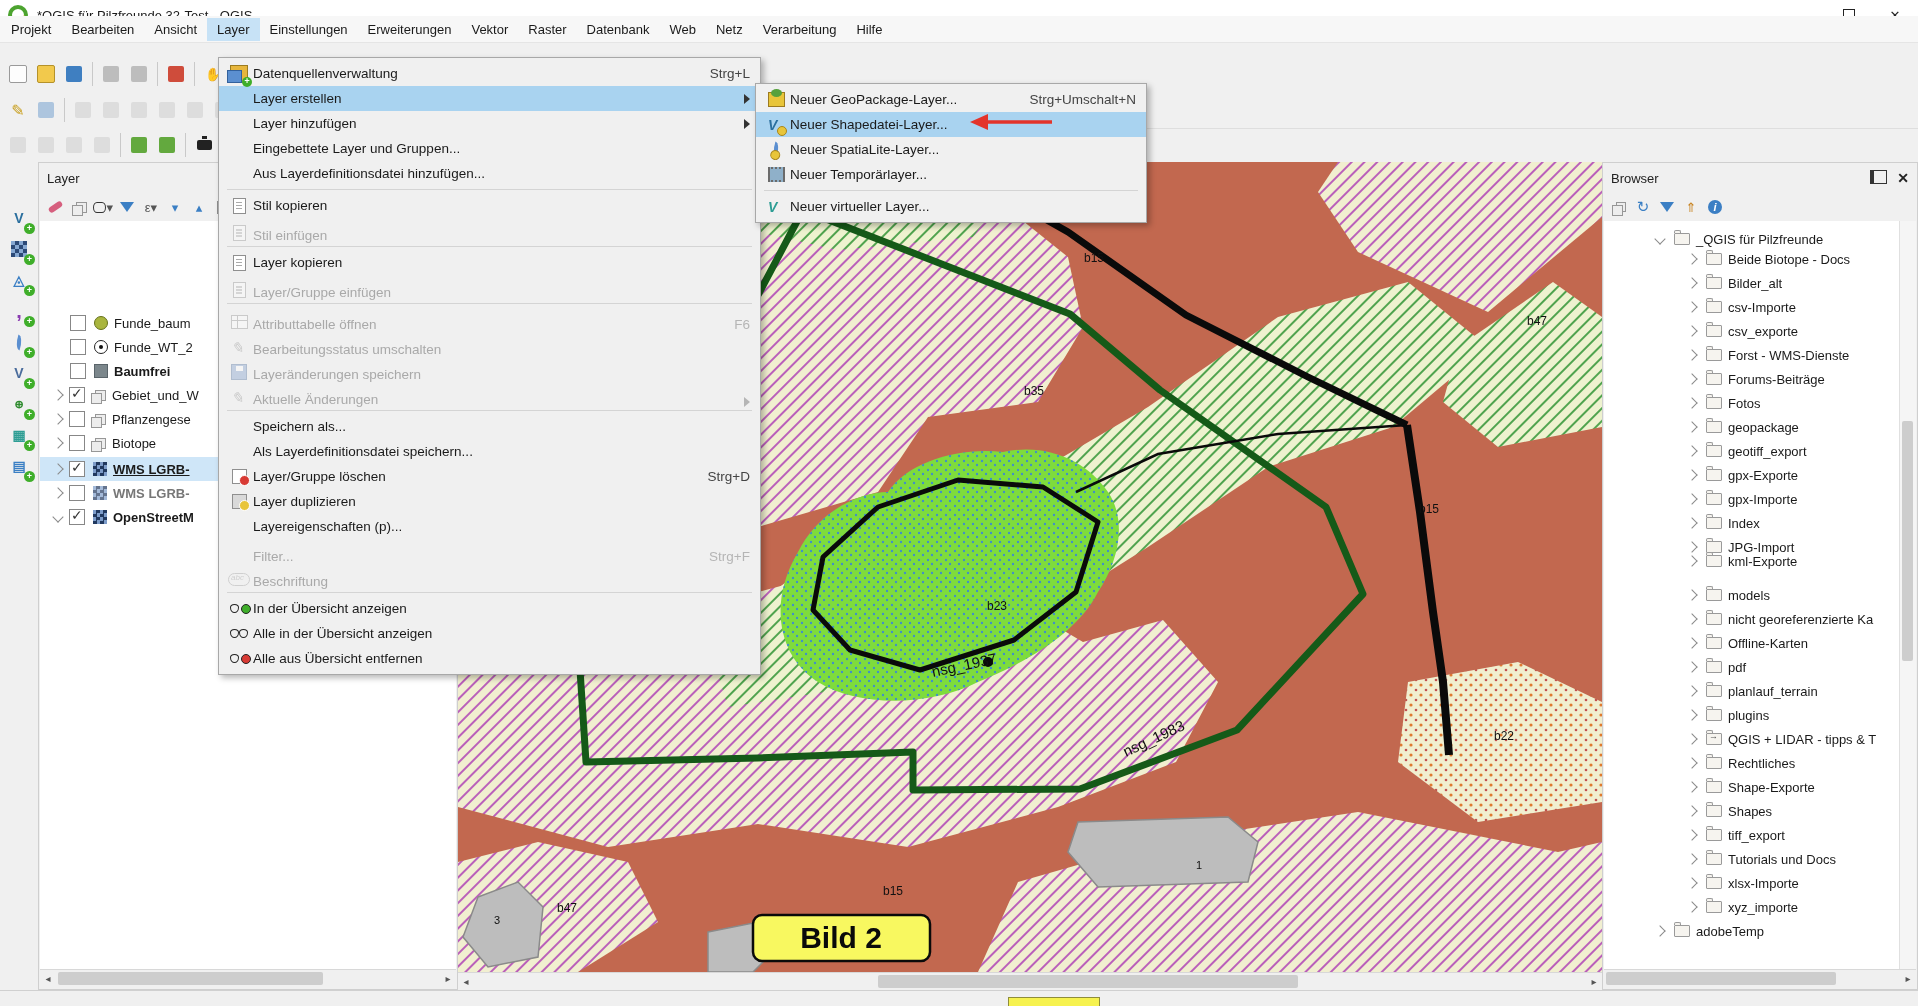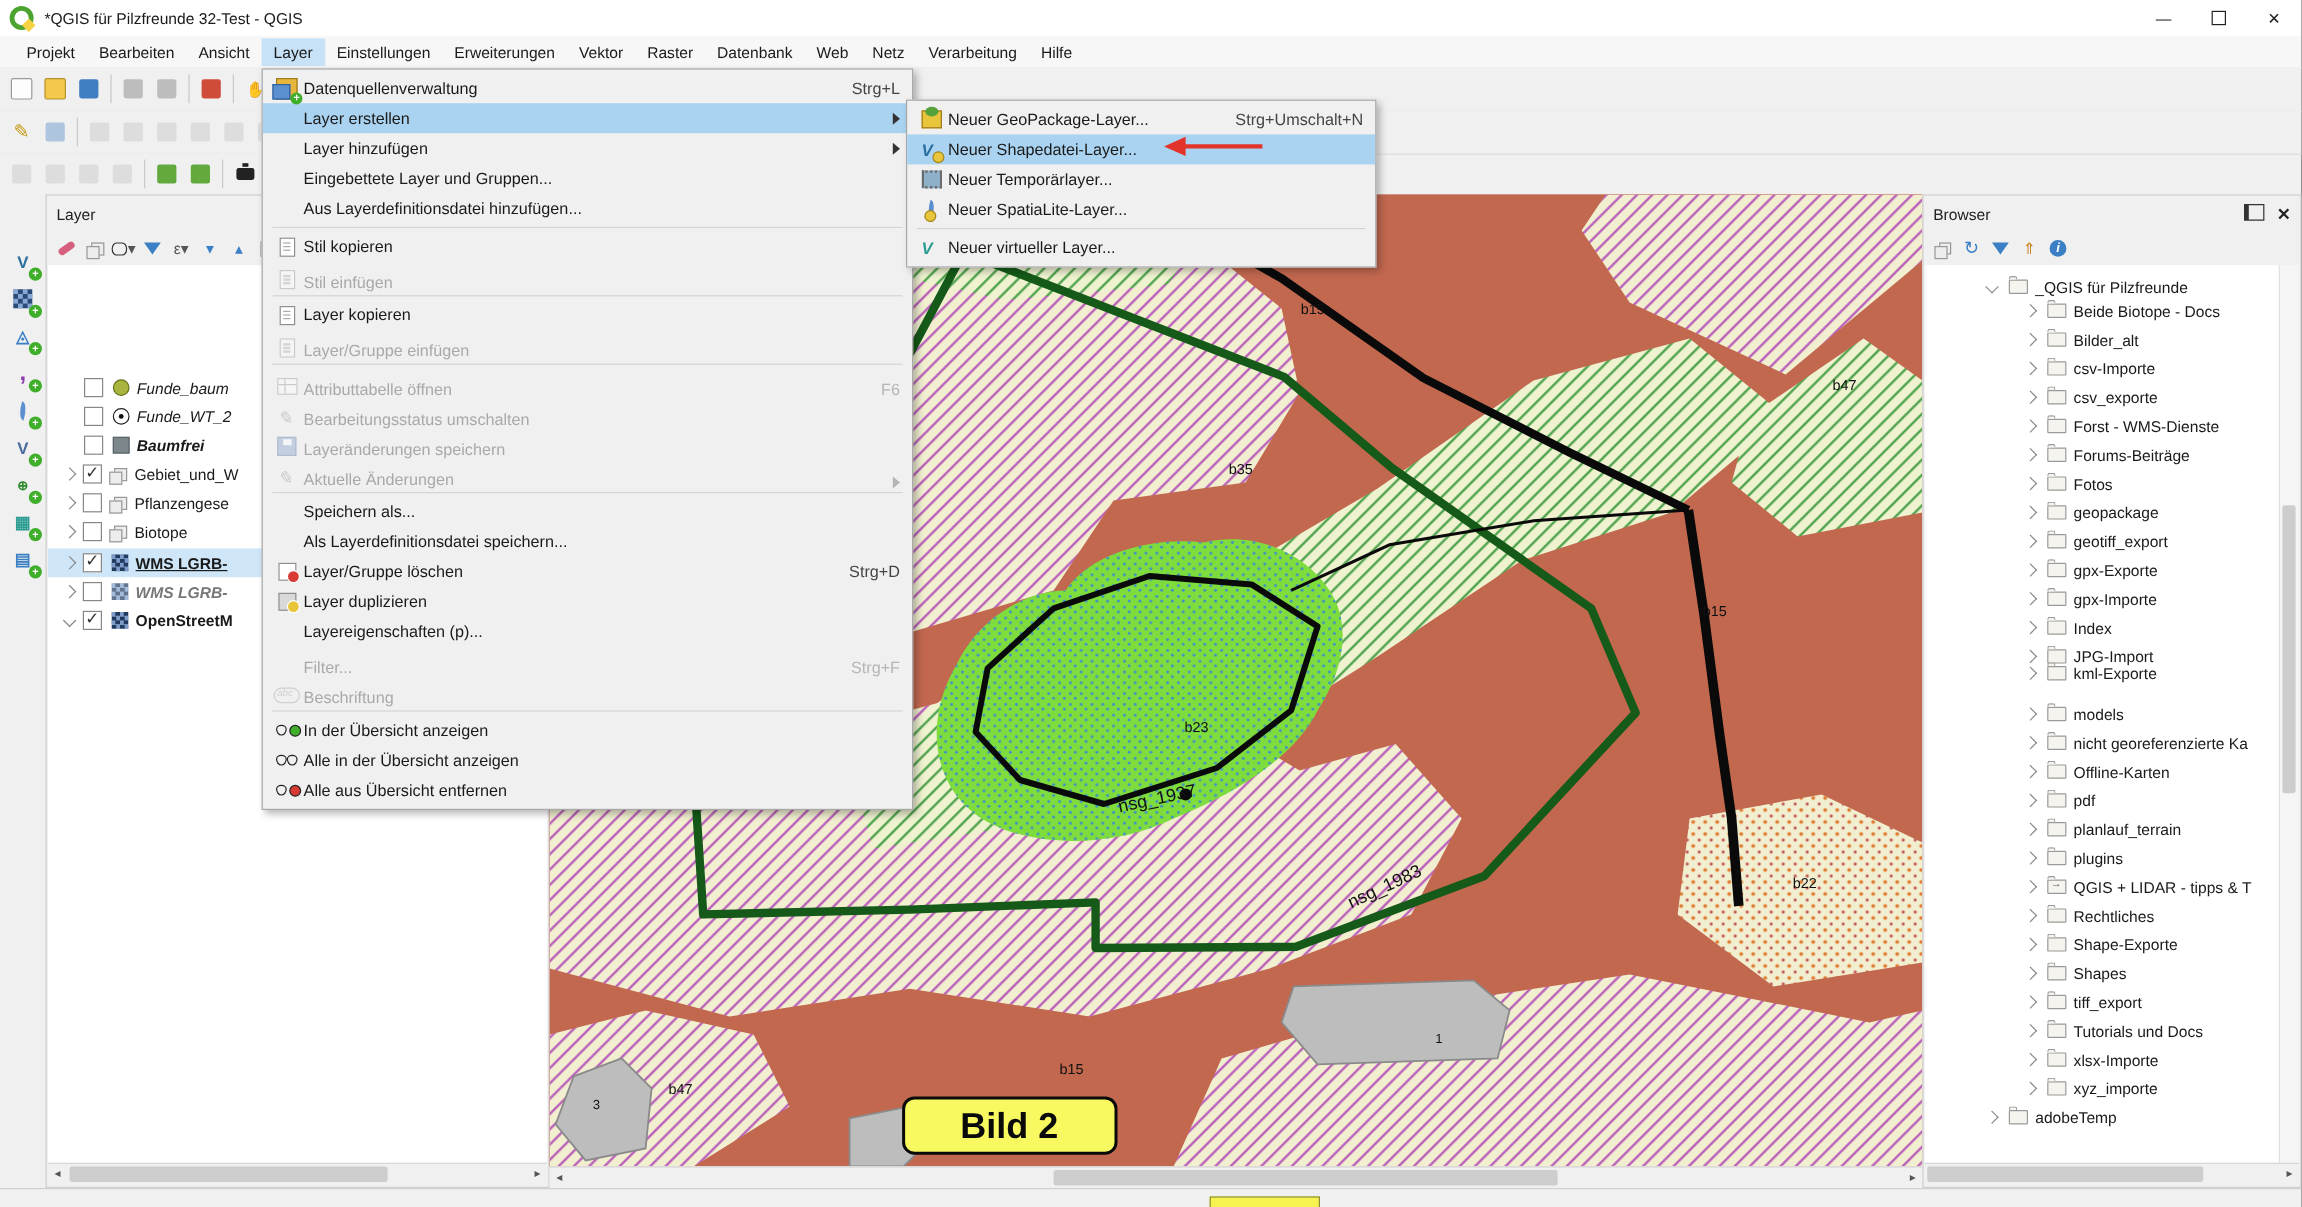--- a/index.html
+++ b/index.html
@@ -6,21 +6,21 @@
   #app{position:relative;width:1918px;height:1006px;background:#f0f0f0;overflow:hidden;
        font-family:"Liberation Sans",sans-serif;font-size:13px;color:#1a1a1a;}
   
   .titlebar{position:absolute;left:0;top:0;right:0;height:30px;background:#fff;display:flex;align-items:center;}
   .qgis-logo{width:20px;height:20px;margin:0 9px 0 8px;border-radius:50%;border:4px solid #4ca32f;box-sizing:border-box;position:relative;}
   .qgis-logo::after{content:"";position:absolute;right:-4px;bottom:-4px;width:8px;height:8px;background:#f7d344;transform:rotate(45deg);}
   .winbtns{margin-left:auto;display:flex;}
   .winbtn{width:46px;height:30px;display:flex;align-items:center;justify-content:center;color:#222;font-size:13px;}
   .wb-max i{width:10px;height:10px;border:1.4px solid #222;display:block;}
   
-  .menubar{position:absolute;top:30px;left:0;right:0;height:26px;background:#f7f7f7;display:flex;align-items:center;padding-left:12px;border-bottom:1px solid #e5e5e5;}
+  .menubar{position:absolute;top:16px;left:0;right:0;height:26px;background:#f7f7f7;display:flex;align-items:center;padding-left:1px;border-bottom:1px solid #e5e5e5;}
   .mb-item{padding:4px 10px;}
   .mb-item.active{background:#c7e2f6;}
   
   .tb{position:absolute;left:0;display:flex;align-items:center;background:#f0f0f0;padding-left:4px;}
   .tb1{top:56px;height:36px;right:0;border-bottom:1px solid #dedede;}
   .tb2{top:92px;height:36px;right:0;border-bottom:1px solid #dedede;}
   .tb3{top:128px;height:34px;width:430px;}
   .tbi{width:26px;height:26px;margin:1px;border-radius:3px;position:relative;display:flex;align-items:center;justify-content:center;font-size:15px;color:#333;}
   .tsep{width:1px;height:24px;background:#c9c9c9;margin:0 4px;}
   .tbsp{width:64px;}
@@ -77,21 +77,21 @@
   .cb.on::after{content:"✓";position:absolute;left:1px;top:-3px;font-size:14px;color:#333;}
   .sym{width:14px;height:14px;display:inline-block;}
   .sym-olive{border-radius:50%;background:#a9b53e;border:1.5px solid #66721c;box-sizing:border-box;}
   .sym-dot{border-radius:50%;background:#fff;border:1.5px solid #222;box-sizing:border-box;position:relative;}
   .sym-dot::after{content:"";position:absolute;left:3.5px;top:3.5px;width:4px;height:4px;border-radius:50%;background:#111;}
   .sym-gray{background:#7c878c;border:1px solid #5a646a;box-sizing:border-box;}
   .sym-group{position:relative;width:11px;height:11px;border:1.5px solid #979797;background:#ededed;box-sizing:border-box;margin-left:4px;}
   .sym-group::before{content:"";position:absolute;left:-5px;top:2px;width:11px;height:11px;border:1.5px solid #979797;background:#ededed;box-sizing:border-box;}
   .sym-raster{background:repeating-conic-gradient(#21395f 0% 25%,#7d9cc9 25% 50%);background-size:7px 7px;}
   .llabel{margin-left:6px;white-space:nowrap;}
-  .i{font-style:italic;} .b{font-weight:bold;} .u{text-decoration:underline;}
+  .i{} .b{font-weight:bold;} .u{text-decoration:underline;}
   .muted{color:#777;}
   
   .hscroll{position:absolute;height:18px;background:#f0f0f0;border-top:1px solid #d8d8d8;}
   .hthumb{position:absolute;top:2px;height:13px;background:#cdcdcd;border-radius:2px;}
   .sarr{position:absolute;top:3px;width:12px;height:12px;color:#555;font-size:10px;line-height:12px;text-align:center;}
   .vscroll{position:absolute;width:16px;background:#f5f5f5;border-left:1px solid #e0e0e0;}
   .vthumb{position:absolute;left:2px;width:11px;background:#cdcdcd;border-radius:2px;}
   
   .fold{position:relative;width:16px;height:12px;border:1.5px solid #9a9a9a;background:#f6f4ef;border-radius:1px;box-sizing:border-box;flex:none;}
   .fold::before{content:"";position:absolute;top:-4.5px;left:-1px;width:7px;height:3px;border:1.5px solid #9a9a9a;border-bottom:none;background:#f6f4ef;border-radius:2px 2px 0 0;box-sizing:border-box;}
@@ -790,29 +790,29 @@
         <span class="msc">Strg+Umschalt+N</span>
     </div>
     <div class="mi hl">
       <span class="mic">
           <i class="ic ic-shp"></i>
         </span>
       <span class="ml">Neuer Shapedatei-Layer...</span>
     </div>
     <div class="mi">
       <span class="mic">
+          <i class="ic ic-feather ic-star"></i>
+        </span>
+      <span class="ml">Neuer SpatiaLite-Layer...</span>
+    </div>
+    <div class="mi">
+      <span class="mic">
           <i class="ic ic-chip"></i>
         </span>
       <span class="ml">Neuer Temporärlayer...</span>
-    </div>
-    <div class="mi">
-      <span class="mic">
-          <i class="ic ic-feather ic-star"></i>
-        </span>
-      <span class="ml">Neuer SpatiaLite-Layer...</span>
     </div>
     <div class="msep"></div>
     <div class="mi">
       <span class="mic">
           <i class="ic ic-virt"></i>
         </span>
       <span class="ml">Neuer virtueller Layer...</span>
     </div>
   </div>
 

